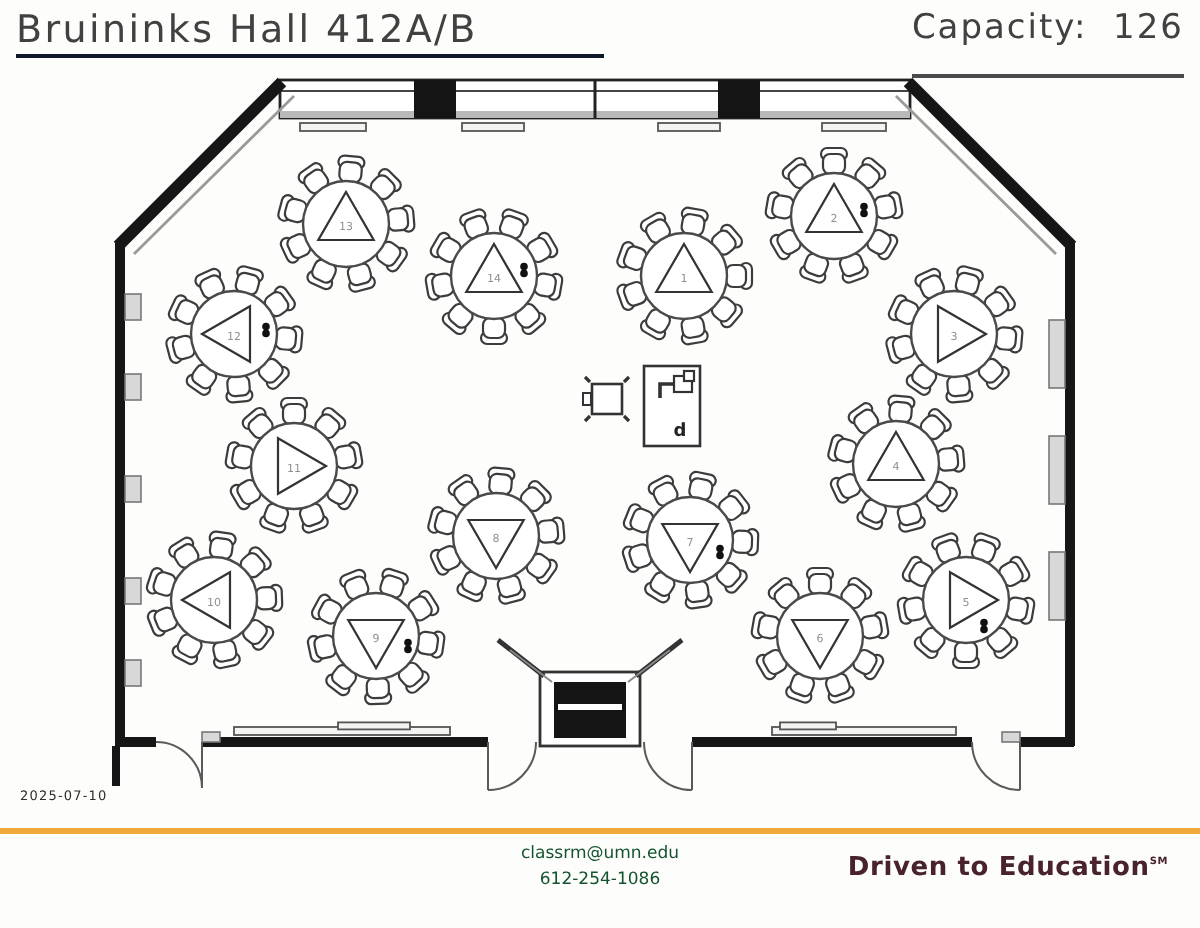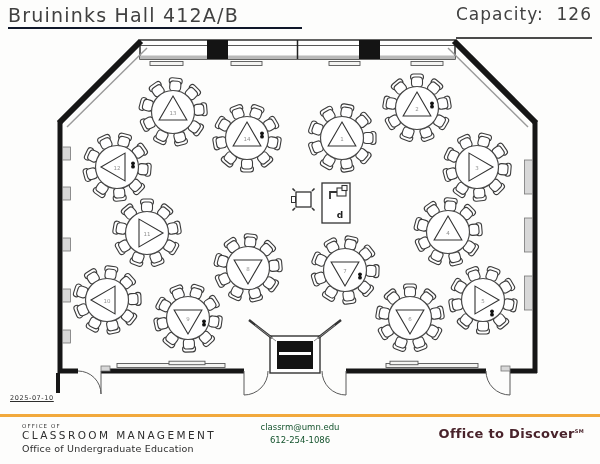--- a/index.html
+++ b/index.html
@@ -25,21 +25,21 @@
   .chair{fill:#ffffff;stroke:#3c3c3c;stroke-width:1.1;}
   .tabletop{fill:#ffffff;stroke:#4a4a4a;stroke-width:1.2;}
   .tri{fill:#ffffff;stroke:#333;stroke-width:1.1;}
   .tnum{font:5.5px "DejaVu Sans",sans-serif;fill:#909090;text-anchor:middle;}
   .arc{stroke:#5a5a5a;stroke-width:1;fill:none;}
   .board{fill:#f4f4f2;stroke:#555;stroke-width:0.9;}
   .tab{fill:#d8d8d8;stroke:#777;stroke-width:0.8;}
   .station{stroke:#333;fill:#fff;}
   .date{
     position:absolute;left:10px;top:394px;font-size:6.5px;letter-spacing:0.6px;
-    color:#2d2d2d;z-index:5;text-decoration:underline;
+    color:#2d2d2d;z-index:5;
   }
   
   .footer{position:absolute;left:0;top:414px;width:600px;height:50px;background:#fdfdfc;z-index:6;}
   .gold-rule{width:600px;height:3px;background:var(--gold,#F2A93C);}
   .foot-cols{position:relative;width:600px;height:46px;}
   .f-left{position:absolute;left:22px;top:7px;color:#2e2e2e;}
   .f-left .l1{font-size:5.5px;letter-spacing:1.1px;line-height:5px;}
   .f-left .l2{font-size:10.5px;letter-spacing:2.4px;line-height:13px;}
   .f-left .l3{font-size:9.5px;line-height:13px;letter-spacing:0.2px;}
   .f-center{position:absolute;left:230px;width:140px;top:4px;text-align:center;color:#14532d;}
@@ -763,26 +763,21 @@
         </g>
       </g>
     </g>
 </svg>
 
 <div class="date">2025-07-10</div>
 
 <div class="footer">
   <div class="gold-rule"></div>
   <div class="foot-cols">
-    <div class="f-left">
-      <div class="l1">OFFICE OF</div>
-      <div class="l2">CLASSROOM MANAGEMENT</div>
-      <div class="l3">Office of Undergraduate Education</div>
-    </div>
     <div class="f-center">
       <div>classrm@umn.edu</div>
       <div>612-254-1086</div>
     </div>
     <div class="f-right">
-      <div class="tagline"><span>Office to Discover</span><sup>SM</sup></div>
+      <div class="tagline"><span>Driven to Education</span><sup>SM</sup></div>
     </div>
   </div>
 </div>
 
 </body></html>

